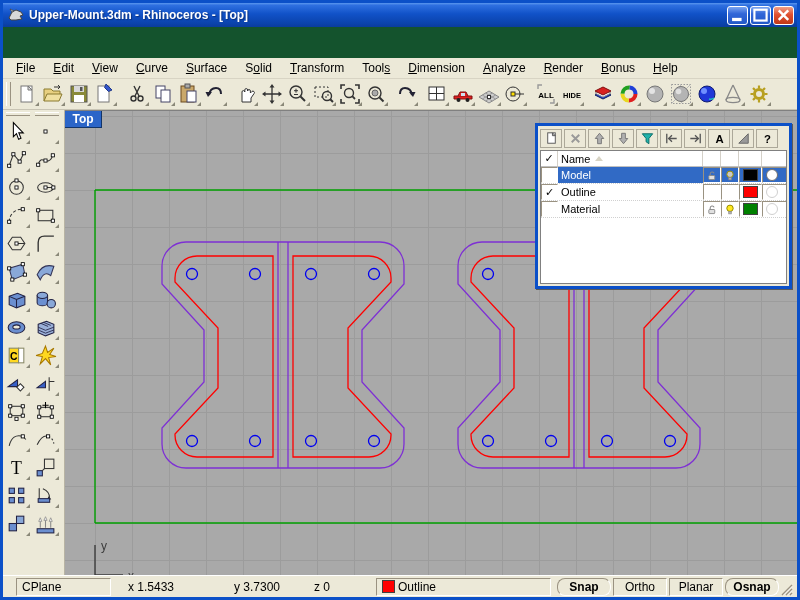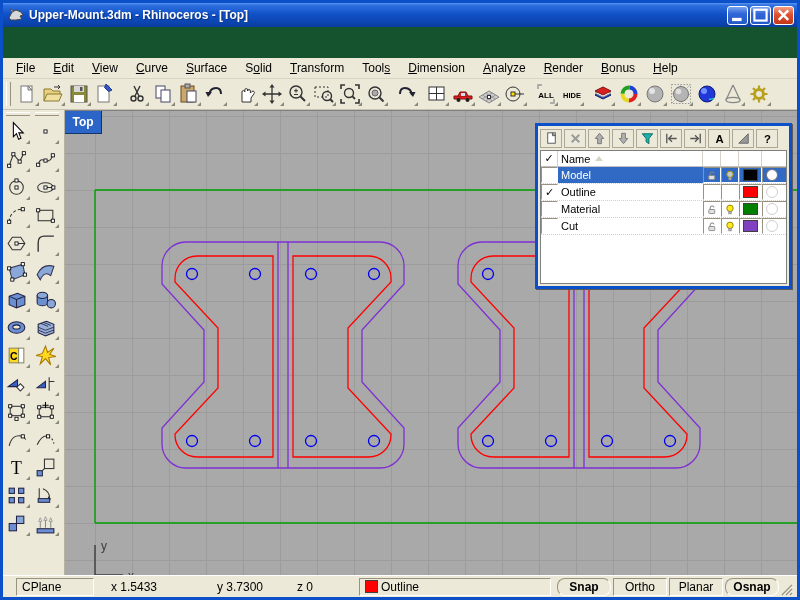--- a/index.html
+++ b/index.html
@@ -69,21 +69,21 @@
     position: relative; flex: 1; overflow: hidden;
     background-color: var(--col-bg,#A9A9A9);
     background-image: linear-gradient(var(--col-grid,#9C9C9C) 1px, transparent 1px),
                       linear-gradient(90deg, var(--col-grid,#9C9C9C) 1px, transparent 1px);
     background-size: 37px 37px;
     background-position: -7px 5px;
     border-top: 1px solid #808080;
   }
   .vp-svg { position: absolute; left: 0; top: 0; }
   .vp-tab {
-    position: absolute; left: 0; top: 0; width: 37px; height: 23px;
+    position: absolute; left: 0; top: 0; width: 37px; height: 17px;
     background: #2B65C8; color: #fff; font-weight: bold; font-size: 12px;
     display: flex; align-items: center; justify-content: center;
     border-right: 1px solid #123468; border-bottom: 1px solid #123468;
   }
 
   
   .layers-panel {
     position: absolute; left: 470px; top: 12px; width: 257px; height: 166px;
     border: 3px solid #0B50C8; background: #ECE9D8;
     box-shadow: 1px 1px 0 #5a5a5a;
@@ -123,21 +123,21 @@
   .matcircle.filled { border-color: #707070; }
 
   
   .statusbar {
     height: 22px; flex: 0 0 22px; background: #ECE9D8;
     border-top: 1px solid #fff;
     display: flex; align-items: center; padding: 0 4px 0 13px; font-size: 12px;
   }
   .cell { height: 18px; display: flex; align-items: center; padding: 0 5px;
     border: 1px solid; border-color: #9a9281 #fff #fff #9a9281; }
-  .cplane { width: 78px; }
+  .cplane { width: 95px; }
   .coord { white-space: nowrap; }
   .coord-x { width: 123px; padding-left: 17px; }
   .coord-y { width: 80px; }
   .coord-z { width: 62px; }
   .layerchip { flex: 1; margin-right: 4px; }
   .chip-swatch { width: 13px; height: 13px; margin-right: 3px; border: 1px solid #404040; display: inline-block; }
   .toggles { display: flex; }
   .toggle { width: 54px; justify-content: center; margin-left: 2px; }
   .toggle.active { font-weight: bold; border-radius: 8px; }
   .grip { width: 12px; height: 18px; margin-left: 2px; }
@@ -820,44 +820,20 @@
                     </svg>
                   </span>
                   <span class="cell col-sw">
                     <i class="swatch" style="background:#008000"></i>
                   </span>
                   <span class="cell col-mat">
                     <i class="matcircle hollow"></i>
                   </span>
                 </span>
               </div>
-              <div class="lp-row">
-                <span class="cell col-check"></span>
-                <span class="rowmain">
-                  <span class="rname">Cut</span>
-                  <span class="cell col-sm">
-                    <svg viewBox="0 0 11 11" width="11" height="11">
-                      <rect x="2" y="5.5" width="6.5" height="4.5" rx="0.8" fill="#e0e0e0" stroke="#888"></rect>
-                      <path d="M3.5,5.5 V4 A2.2,2.2 0 0 1 7.8,3.2" fill="none" stroke="#888" stroke-width="1.2"></path>
-                    </svg>
-                  </span>
-                  <span class="cell col-sm">
-                    <svg viewBox="0 0 10 11" width="10" height="11">
-                      <circle cx="5" cy="4.3" r="3.2" fill="#FFE920" stroke="#998c00"></circle>
-                      <rect x="3.7" y="7.5" width="2.6" height="2.4" fill="#b0b0b0" stroke="#888" stroke-width="0.6"></rect>
-                    </svg>
-                  </span>
-                  <span class="cell col-sw">
-                    <i class="swatch" style="background:#8040C0"></i>
-                  </span>
-                  <span class="cell col-mat">
-                    <i class="matcircle hollow"></i>
-                  </span>
-                </span>
-              </div>
             </div>
         </div>
       </div>
     </div>
   </div>
 
   <div class="statusbar">
     <span class="cell cplane">CPlane</span>
     <span class="coord coord-x">x 1.5433</span>
     <span class="coord coord-y">y 3.7300</span>

